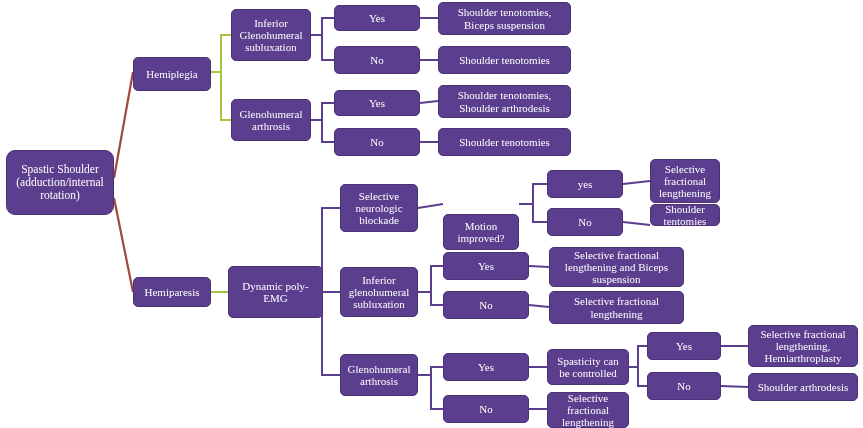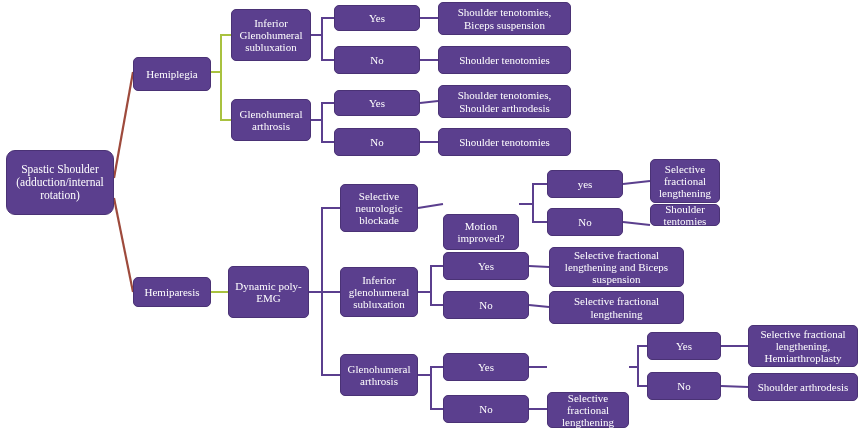--- a/index.html
+++ b/index.html
@@ -114,21 +114,21 @@
   <div class="node" style="left:334px;top:90px;width:86px;height:26px;">Yes</div>
   <div class="node" style="left:334px;top:128px;width:86px;height:28px;">No</div>
 
   <div class="node" style="left:438px;top:2px;width:133px;height:33px;">Shoulder tenotomies,
 Biceps suspension</div>
   <div class="node" style="left:438px;top:46px;width:133px;height:28px;">Shoulder tenotomies</div>
   <div class="node" style="left:438px;top:85px;width:133px;height:33px;">Shoulder tenotomies,
 Shoulder arthrodesis</div>
   <div class="node" style="left:438px;top:128px;width:133px;height:28px;">Shoulder tenotomies</div>
 
-  <div class="node" style="left:228px;top:266px;width:81px;height:52px;">Dynamic poly-
+  <div class="node" style="left:228px;top:266px;width:95px;height:52px;">Dynamic poly-
 EMG</div>
 
   <div class="node" style="left:340px;top:184px;width:78px;height:48px;">Selective
 neurologic
 blockade</div>
   <div class="node" style="left:340px;top:267px;width:78px;height:50px;">Inferior
 glenohumeral
 subluxation</div>
   <div class="node" style="left:340px;top:354px;width:78px;height:42px;">Glenohumeral
 arthrosis</div>
@@ -150,20 +150,22 @@
 
   <div class="node" style="left:549px;top:247px;width:135px;height:40px;">Selective fractional
 lengthening and Biceps
 suspension</div>
   <div class="node" style="left:549px;top:291px;width:135px;height:33px;">Selective fractional
 lengthening</div>
 
   <div class="node" style="left:443px;top:353px;width:86px;height:28px;">Yes</div>
   <div class="node" style="left:443px;top:395px;width:86px;height:28px;">No</div>
 
+  <div class="node" style="left:547px;top:349px;width:82px;height:36px;">Spasticity can
+be controlled</div>
   <div class="node" style="left:547px;top:392px;width:82px;height:36px;">Selective
 fractional
 lengthening</div>
 
   <div class="node" style="left:647px;top:332px;width:74px;height:28px;">Yes</div>
   <div class="node" style="left:647px;top:372px;width:74px;height:28px;">No</div>
 
   <div class="node" style="left:748px;top:325px;width:110px;height:42px;">Selective fractional
 lengthening,
 Hemiarthroplasty</div>

